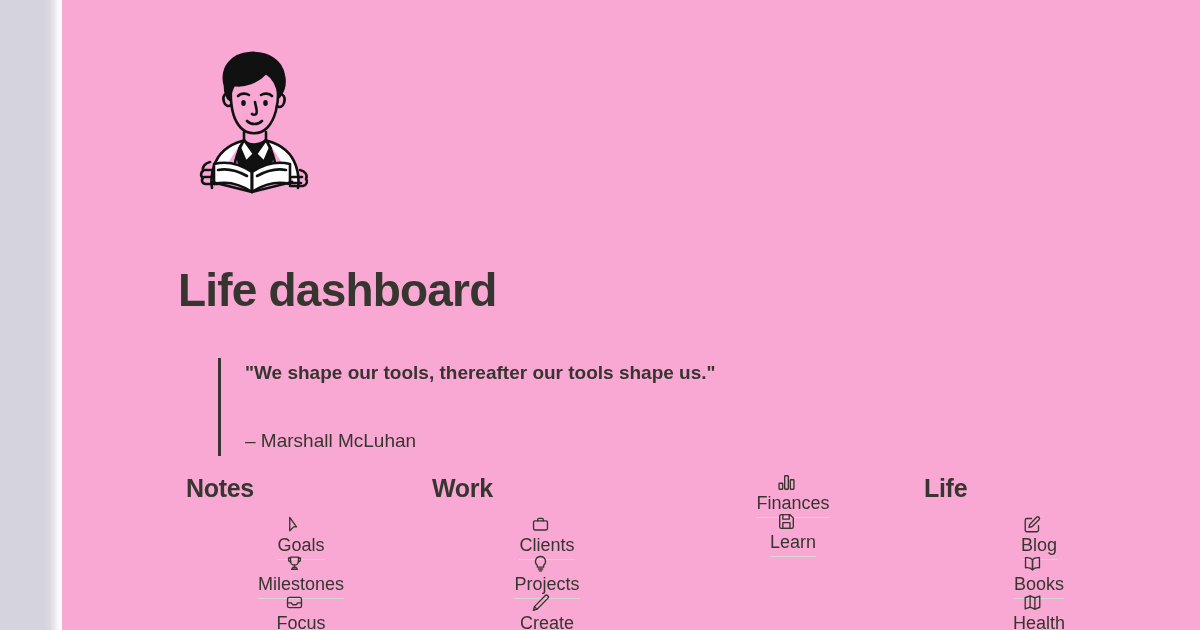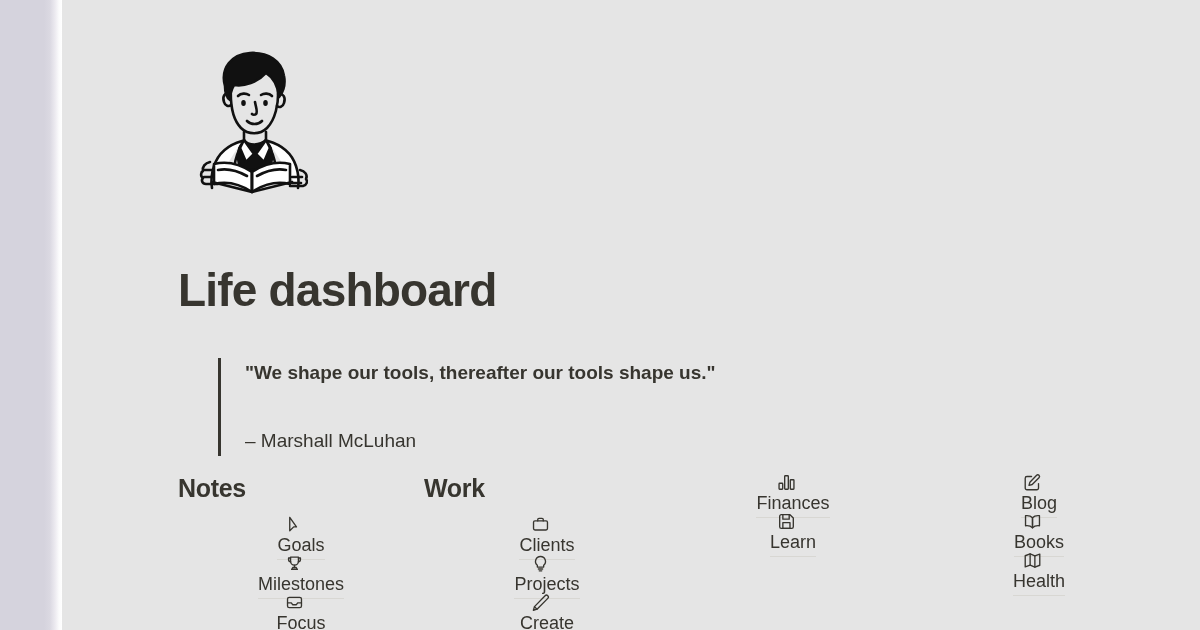--- a/index.html
+++ b/index.html
@@ -27,21 +27,21 @@
         #d5d3dd 0px, #d5d3dd 44px,
         #dbd9e2 50px, #eceaf0 55px,
         #fbfbfc 59px, #ffffff 62px);
   }
 
   
   #content {
     position: absolute;
     left: 62px; top: 0;
     width: 1138px; height: 630px;
-    background: #e5e5e5;
+    background: #f9a8d4;
   }
 
   
   #cover-illustration {
     position: absolute;
     left: 116px; top: 42px;
     width: 148px; height: 152px;
   }
   #cover-illustration svg { display: block; width: 148px; height: 152px; }
 
@@ -85,21 +85,21 @@
   
   #link-columns {
     position: absolute;
     left: 116px; top: 472px;
     width: 1000px;
     display: flex;
     flex-direction: row;
   }
   .link-column { width: 246px; flex: 0 0 246px; }
   .column-heading {
-    margin: 0 0 10px 0;
+    margin: 0 0 10px 8px;
     font-size: 25px;
     line-height: 32px;
     font-weight: 700;
     letter-spacing: -0.3px;
     color: #37352f;
     white-space: nowrap;
   }
   .link-row {
     display: flex;
     flex-direction: column;
@@ -295,20 +295,21 @@
               <path d="M3.4 5.4 A2 2 0 0 1 5.4 3.4 H16.4 L20.6 7.6 V18.6 A2 2 0 0 1 18.6 20.6 H5.4 A2 2 0 0 1 3.4 18.6 Z"></path>
               <path d="M7.4 3.4 V9 H15.4 V3.4"></path>
               <rect x="7.4" y="13.4" width="9" height="7.2"></rect>
             </svg>
           </span>
           <a class="link-label" href="#">Learn</a>
         </div>
       </div>
 
       <div class="link-column">
+        <h2 class="column-heading">Life</h2>
 
         <div class="link-row">
           <span class="link-icon">
             <svg width="19" height="19" viewBox="0 0 24 24" fill="none" stroke="#37352f" stroke-width="1.7" stroke-linecap="round" stroke-linejoin="round">
               <path d="M19.6 13.4 V19 A2.2 2.2 0 0 1 17.4 21.2 H5 A2.2 2.2 0 0 1 2.8 19 V6.6 A2.2 2.2 0 0 1 5 4.4 H10.8"></path>
               <path d="M17.2 2.9 A2.1 2.1 0 0 1 20.2 5.9 L11.6 14.5 L7.6 15.6 L8.7 11.6 Z"></path>
             </svg>
           </span>
           <a class="link-label" href="#">Blog</a>
         </div>

